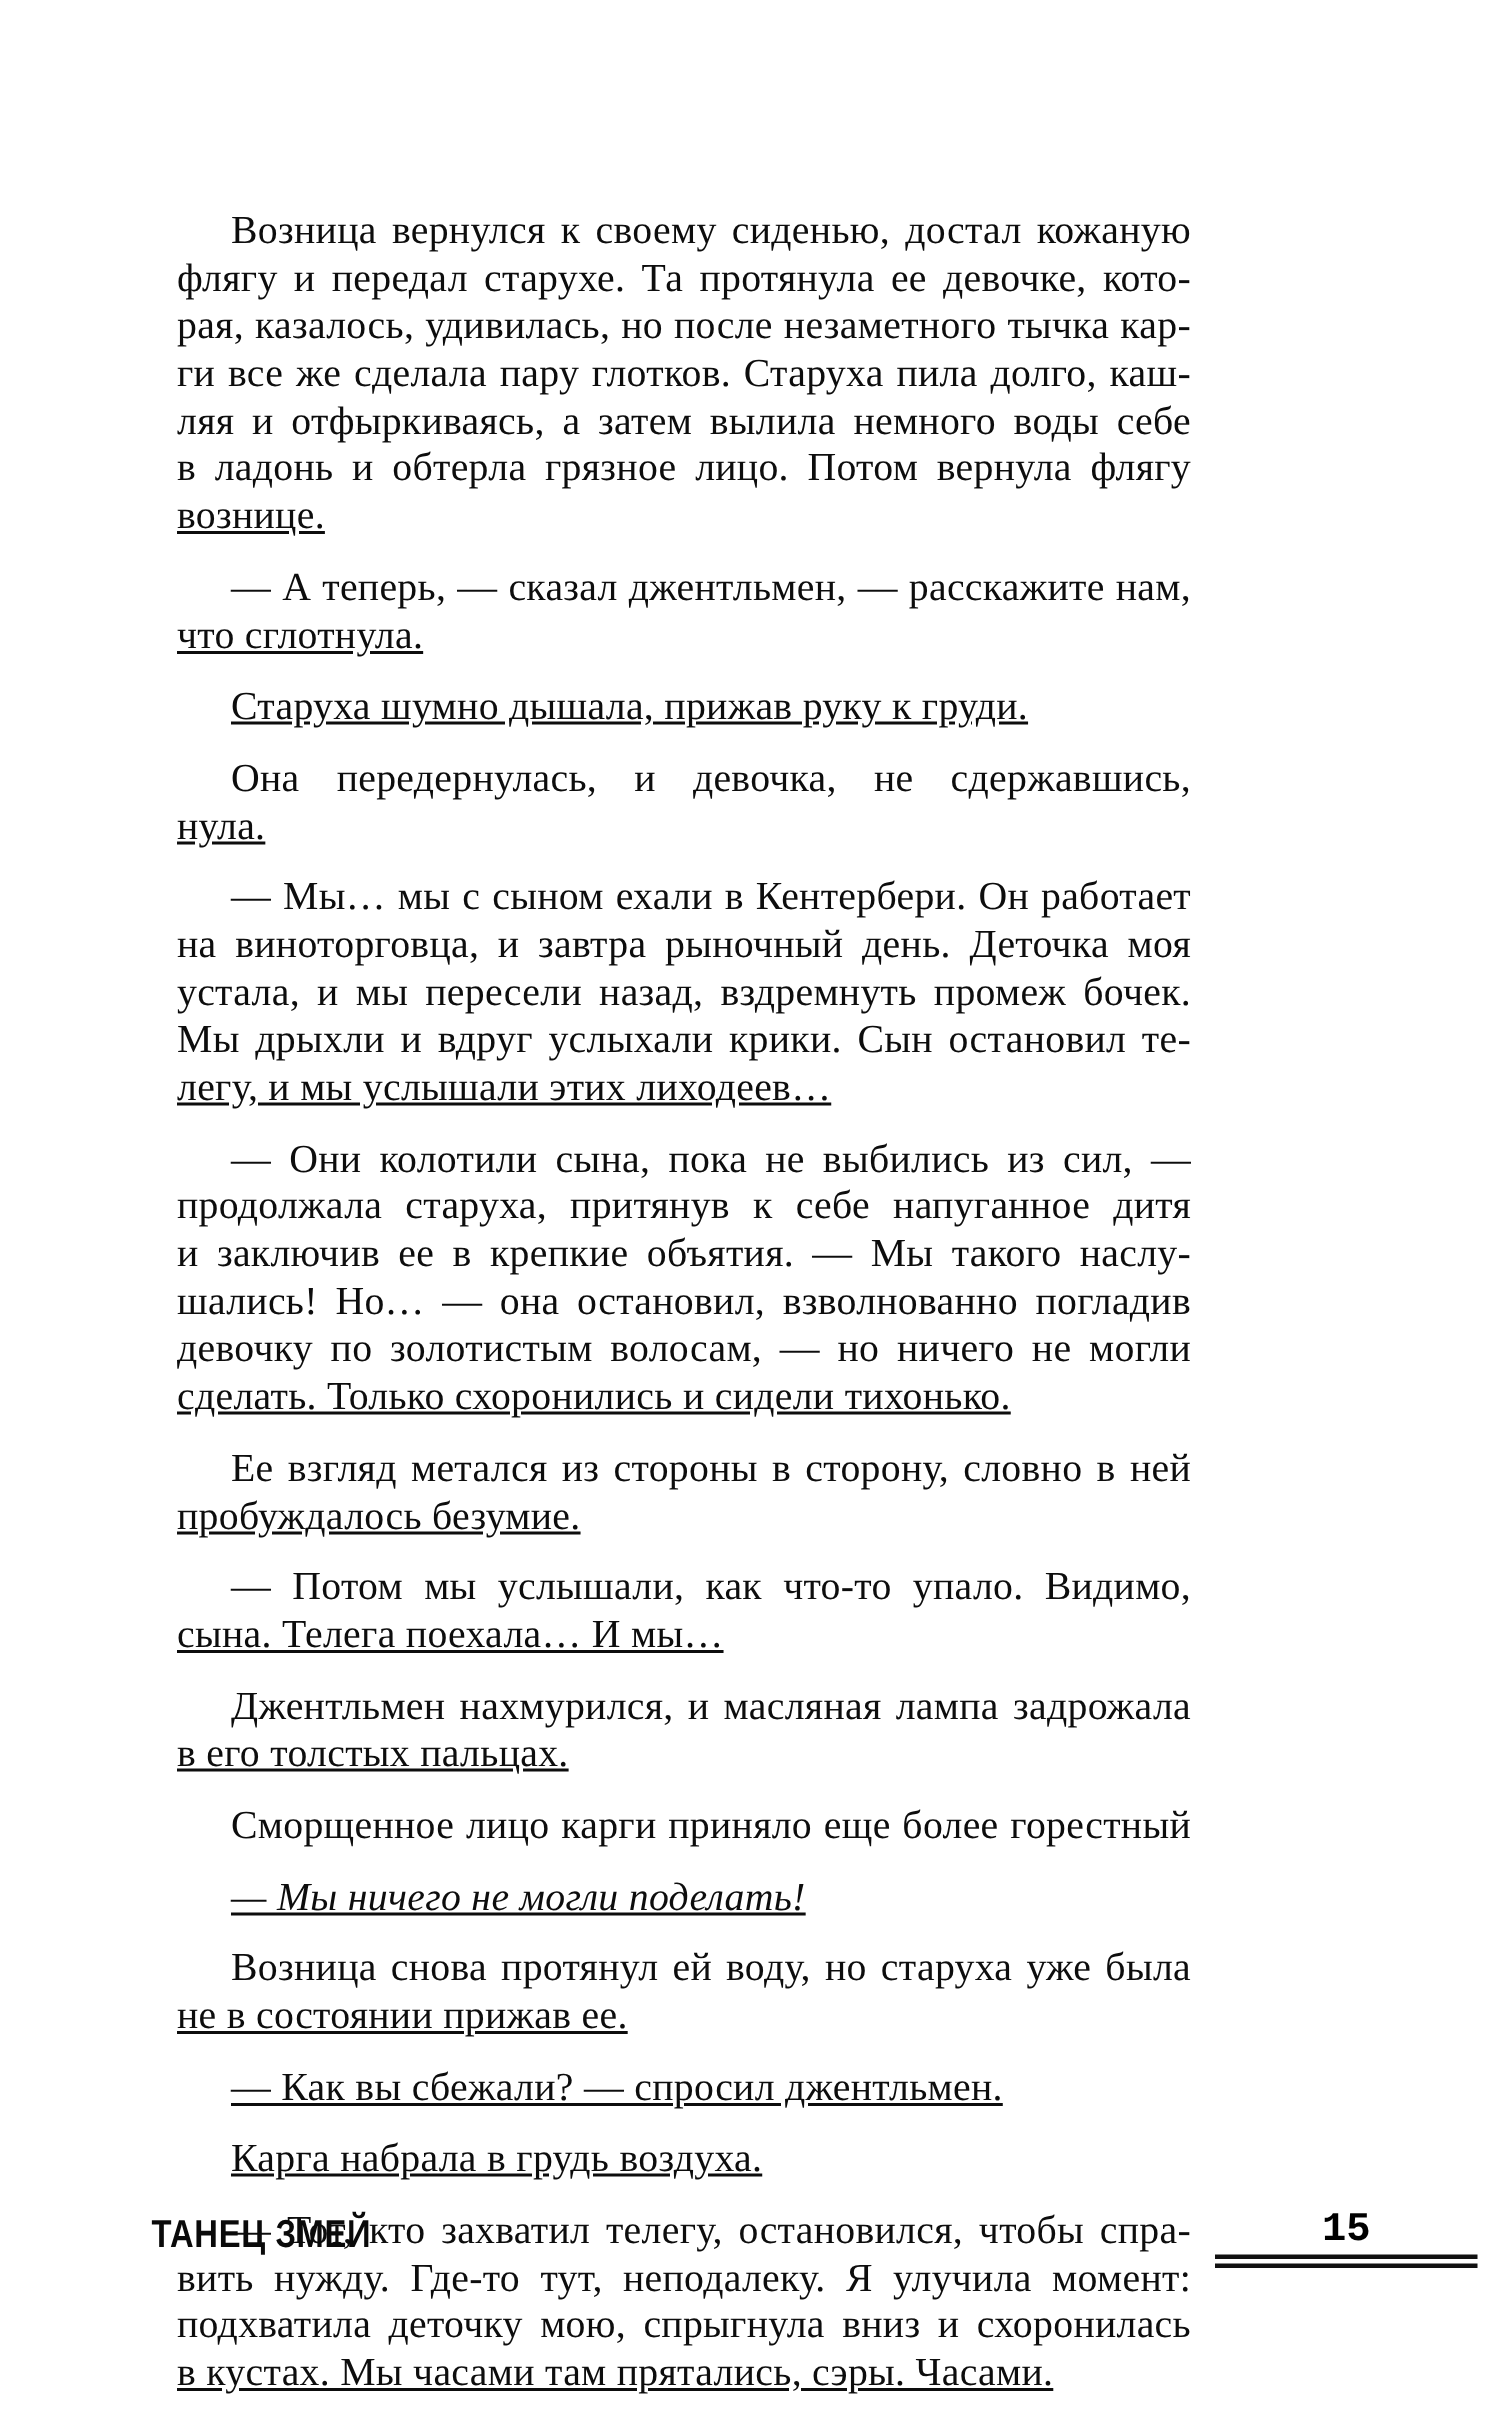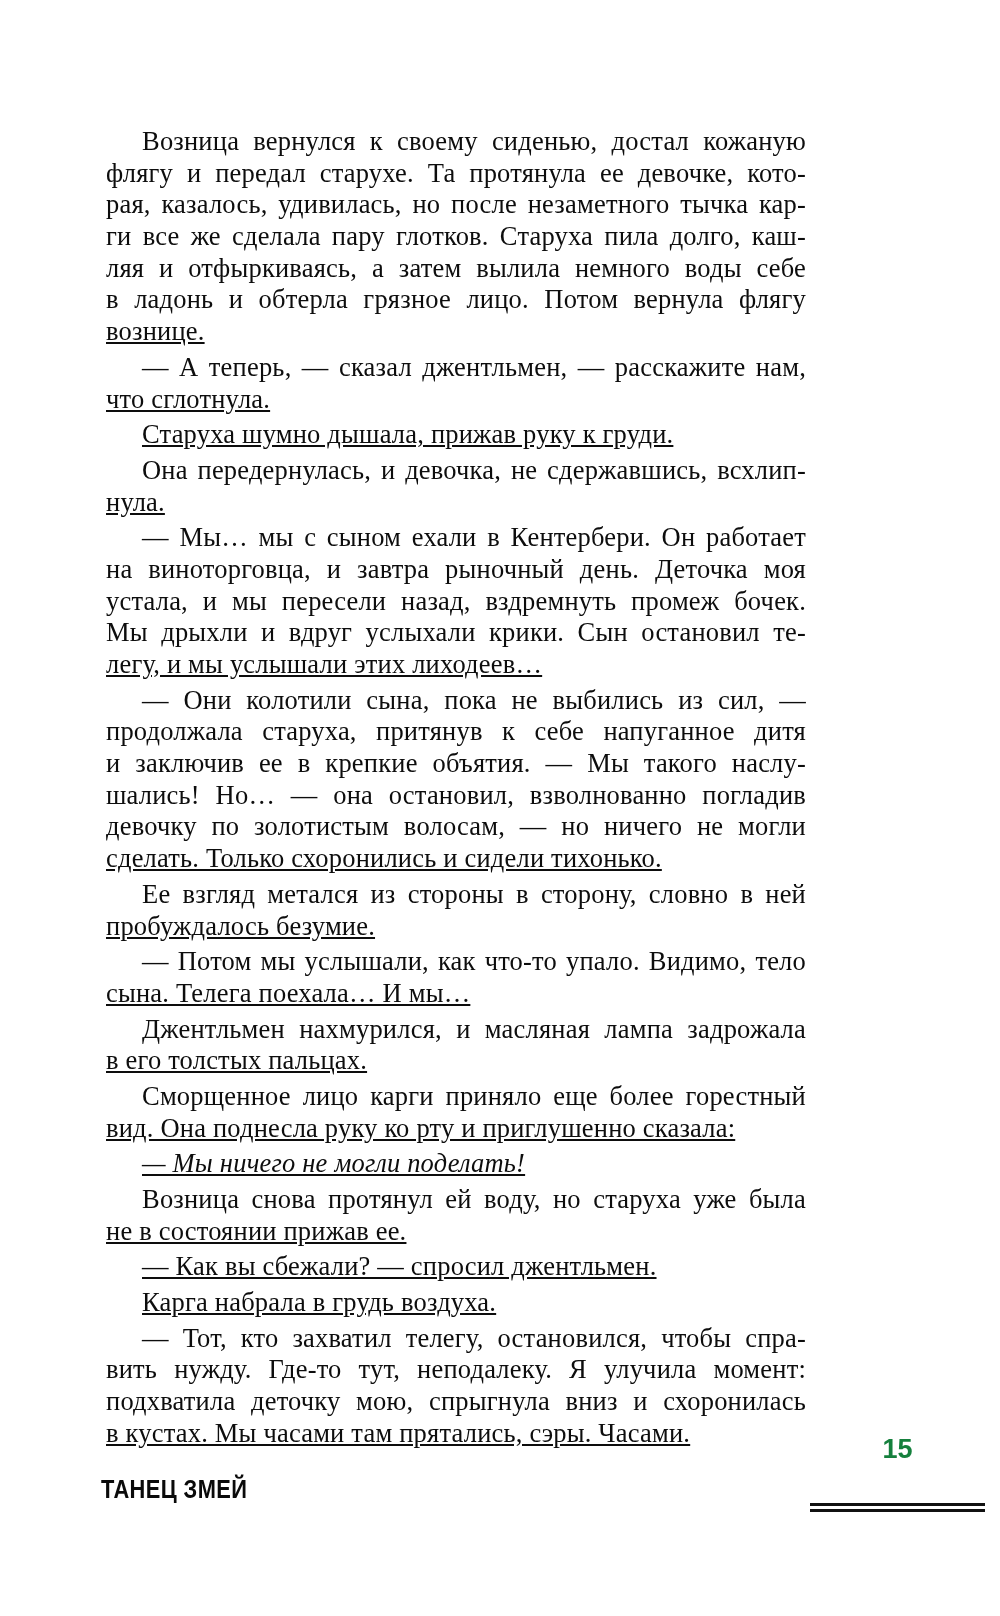--- a/index.html
+++ b/index.html
@@ -18,21 +18,21 @@
   }
   .text-block {
     position: absolute;
     left: 102px;
     top: 122px;
     width: 708px;
     font-size: 26.5px;
     line-height: 31.7px;
     letter-spacing: 0.2px;
   }
-  .paragraph { margin: 4px; padding: 0; }
+  .paragraph { margin: 16px; padding: 0; }
   .paragraph.italic .line { font-style: italic; }
   .line {
     height: 31.7px;
     overflow: hidden;
     text-align: justify;
     text-align-last: justify;
   }
   .line.first { text-indent: 36px; }
   .line.last { text-align-last: left; text-decoration: underline; }
   .footer-title {
@@ -45,28 +45,28 @@
     line-height: 26px;
     letter-spacing: 0.5px;
     transform: scaleX(0.84);
     transform-origin: left center;
     color: #0a0a0a;
     white-space: nowrap;
   }
   .page-number {
     position: absolute;
     left: 810px;
-    top: 1436px;
+    top: 1474px;
     width: 175px;
     text-align: center;
-    font-family: Liberation Sans, sans-serif;
+    font-family: Liberation Mono, monospace;
     font-weight: bold;
     font-size: 27px;
     line-height: 27px;
-    color: #15803d;
+    color: #000000;
   }
   .footer-rule {
     position: absolute;
     left: 810px;
     top: 1503px;
     width: 175px;
     height: 9px;
     box-sizing: border-box;
     border-top: 3px solid #111111;
     border-bottom: 3px solid #111111;
@@ -119,21 +119,20 @@
       <div class="paragraph">
         <div class="line first">— Потом мы услышали, как что-то упало. Видимо, тело</div>
         <div class="line last">сына. Телега поехала… И мы…</div>
       </div>
       <div class="paragraph">
         <div class="line first">Джентльмен нахмурился, и масляная лампа задрожала</div>
         <div class="line last">в его толстых пальцах.</div>
       </div>
       <div class="paragraph">
         <div class="line first">Сморщенное лицо карги приняло еще более горестный</div>
-        <div class="line last">вид. Она поднесла руку ко рту и приглушенно сказала:</div>
       </div>
       <div class="paragraph italic">
         <div class="line first last">— Мы ничего не могли поделать!</div>
       </div>
       <div class="paragraph">
         <div class="line first">Возница снова протянул ей воду, но старуха уже была</div>
         <div class="line last">не в состоянии прижав ее.</div>
       </div>
       <div class="paragraph">
         <div class="line first last">— Как вы сбежали? — спросил джентльмен.</div>

